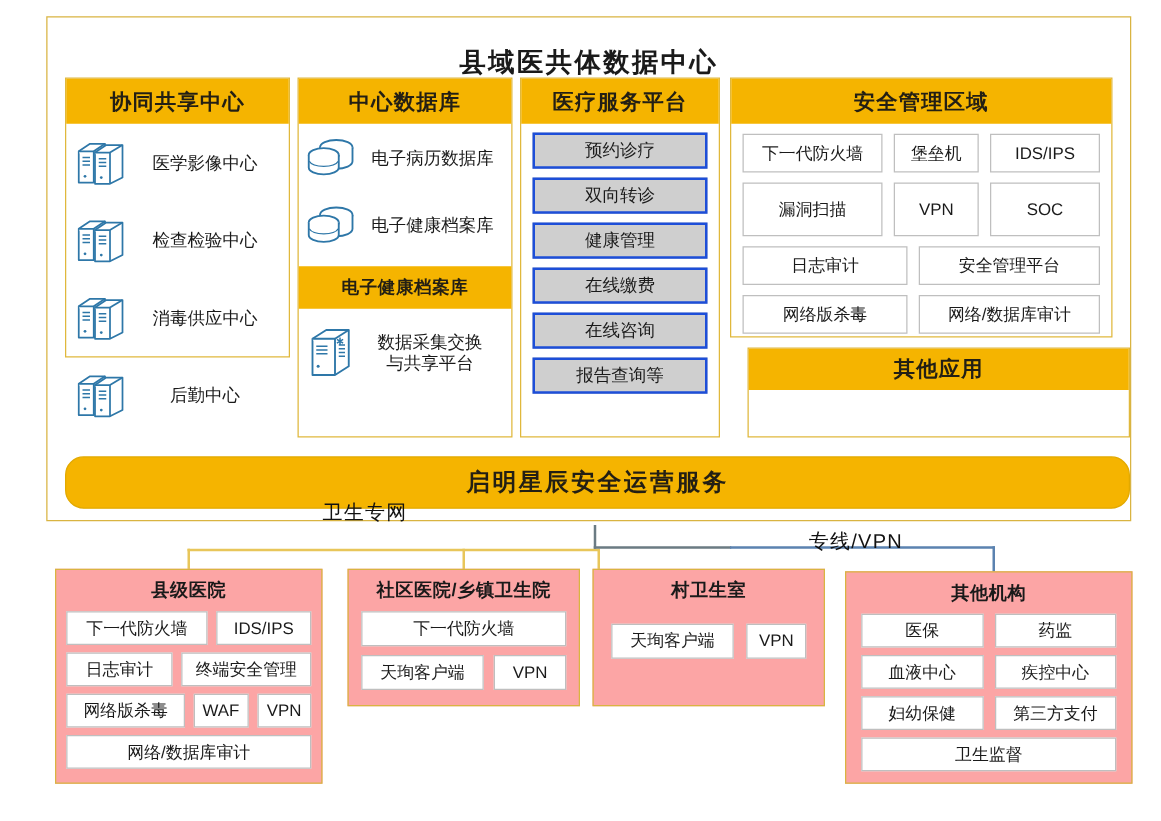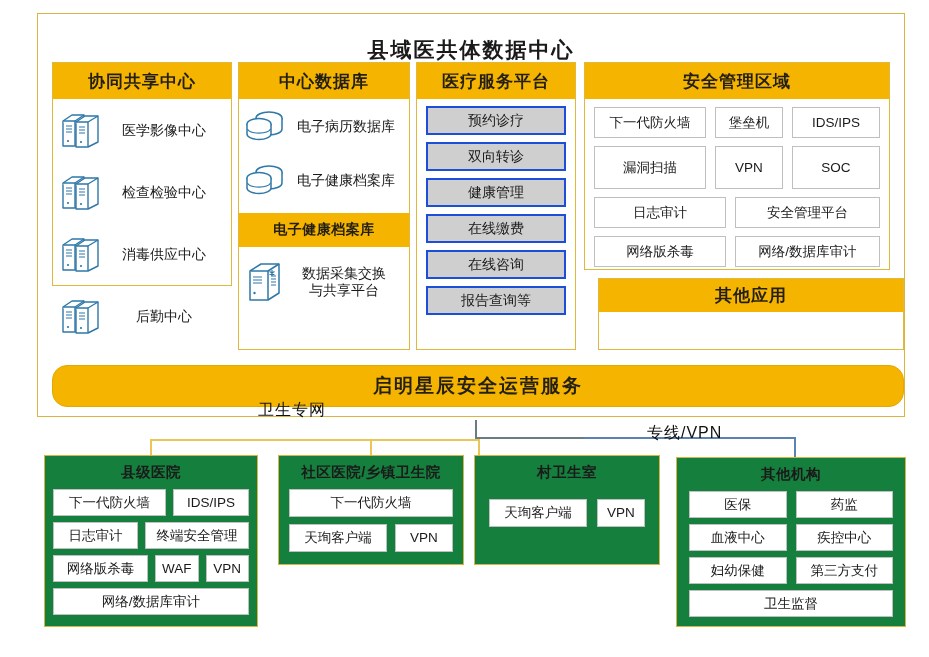--- a/index.html
+++ b/index.html
@@ -55,21 +55,21 @@
   }
   
   .icon-row{display:flex;align-items:center;box-sizing:border-box;}
   .icon-row .ico{flex:0 0 auto;display:flex;align-items:center;justify-content:center;}
   .icon-row .lbl{
     flex:1 1 auto;font-size:14px;color:#1a1a1a;text-align:center;
     line-height:1.2;
   }
   
   .inst{
-    border:1px solid #d9b441;background:#15803d;box-sizing:border-box;
+    border:1px solid #d9b441;background:#fca5a5;box-sizing:border-box;
   }
   .inst-title{
     text-align:center;font-size:14.5px;font-weight:700;color:#1a1a1a;
     padding-top:7px;letter-spacing:.5px;
   }
   
   .net-label{
     position:absolute;font-size:16px;color:#111;background:transparent;
     letter-spacing:1px;white-space:nowrap;
   }

